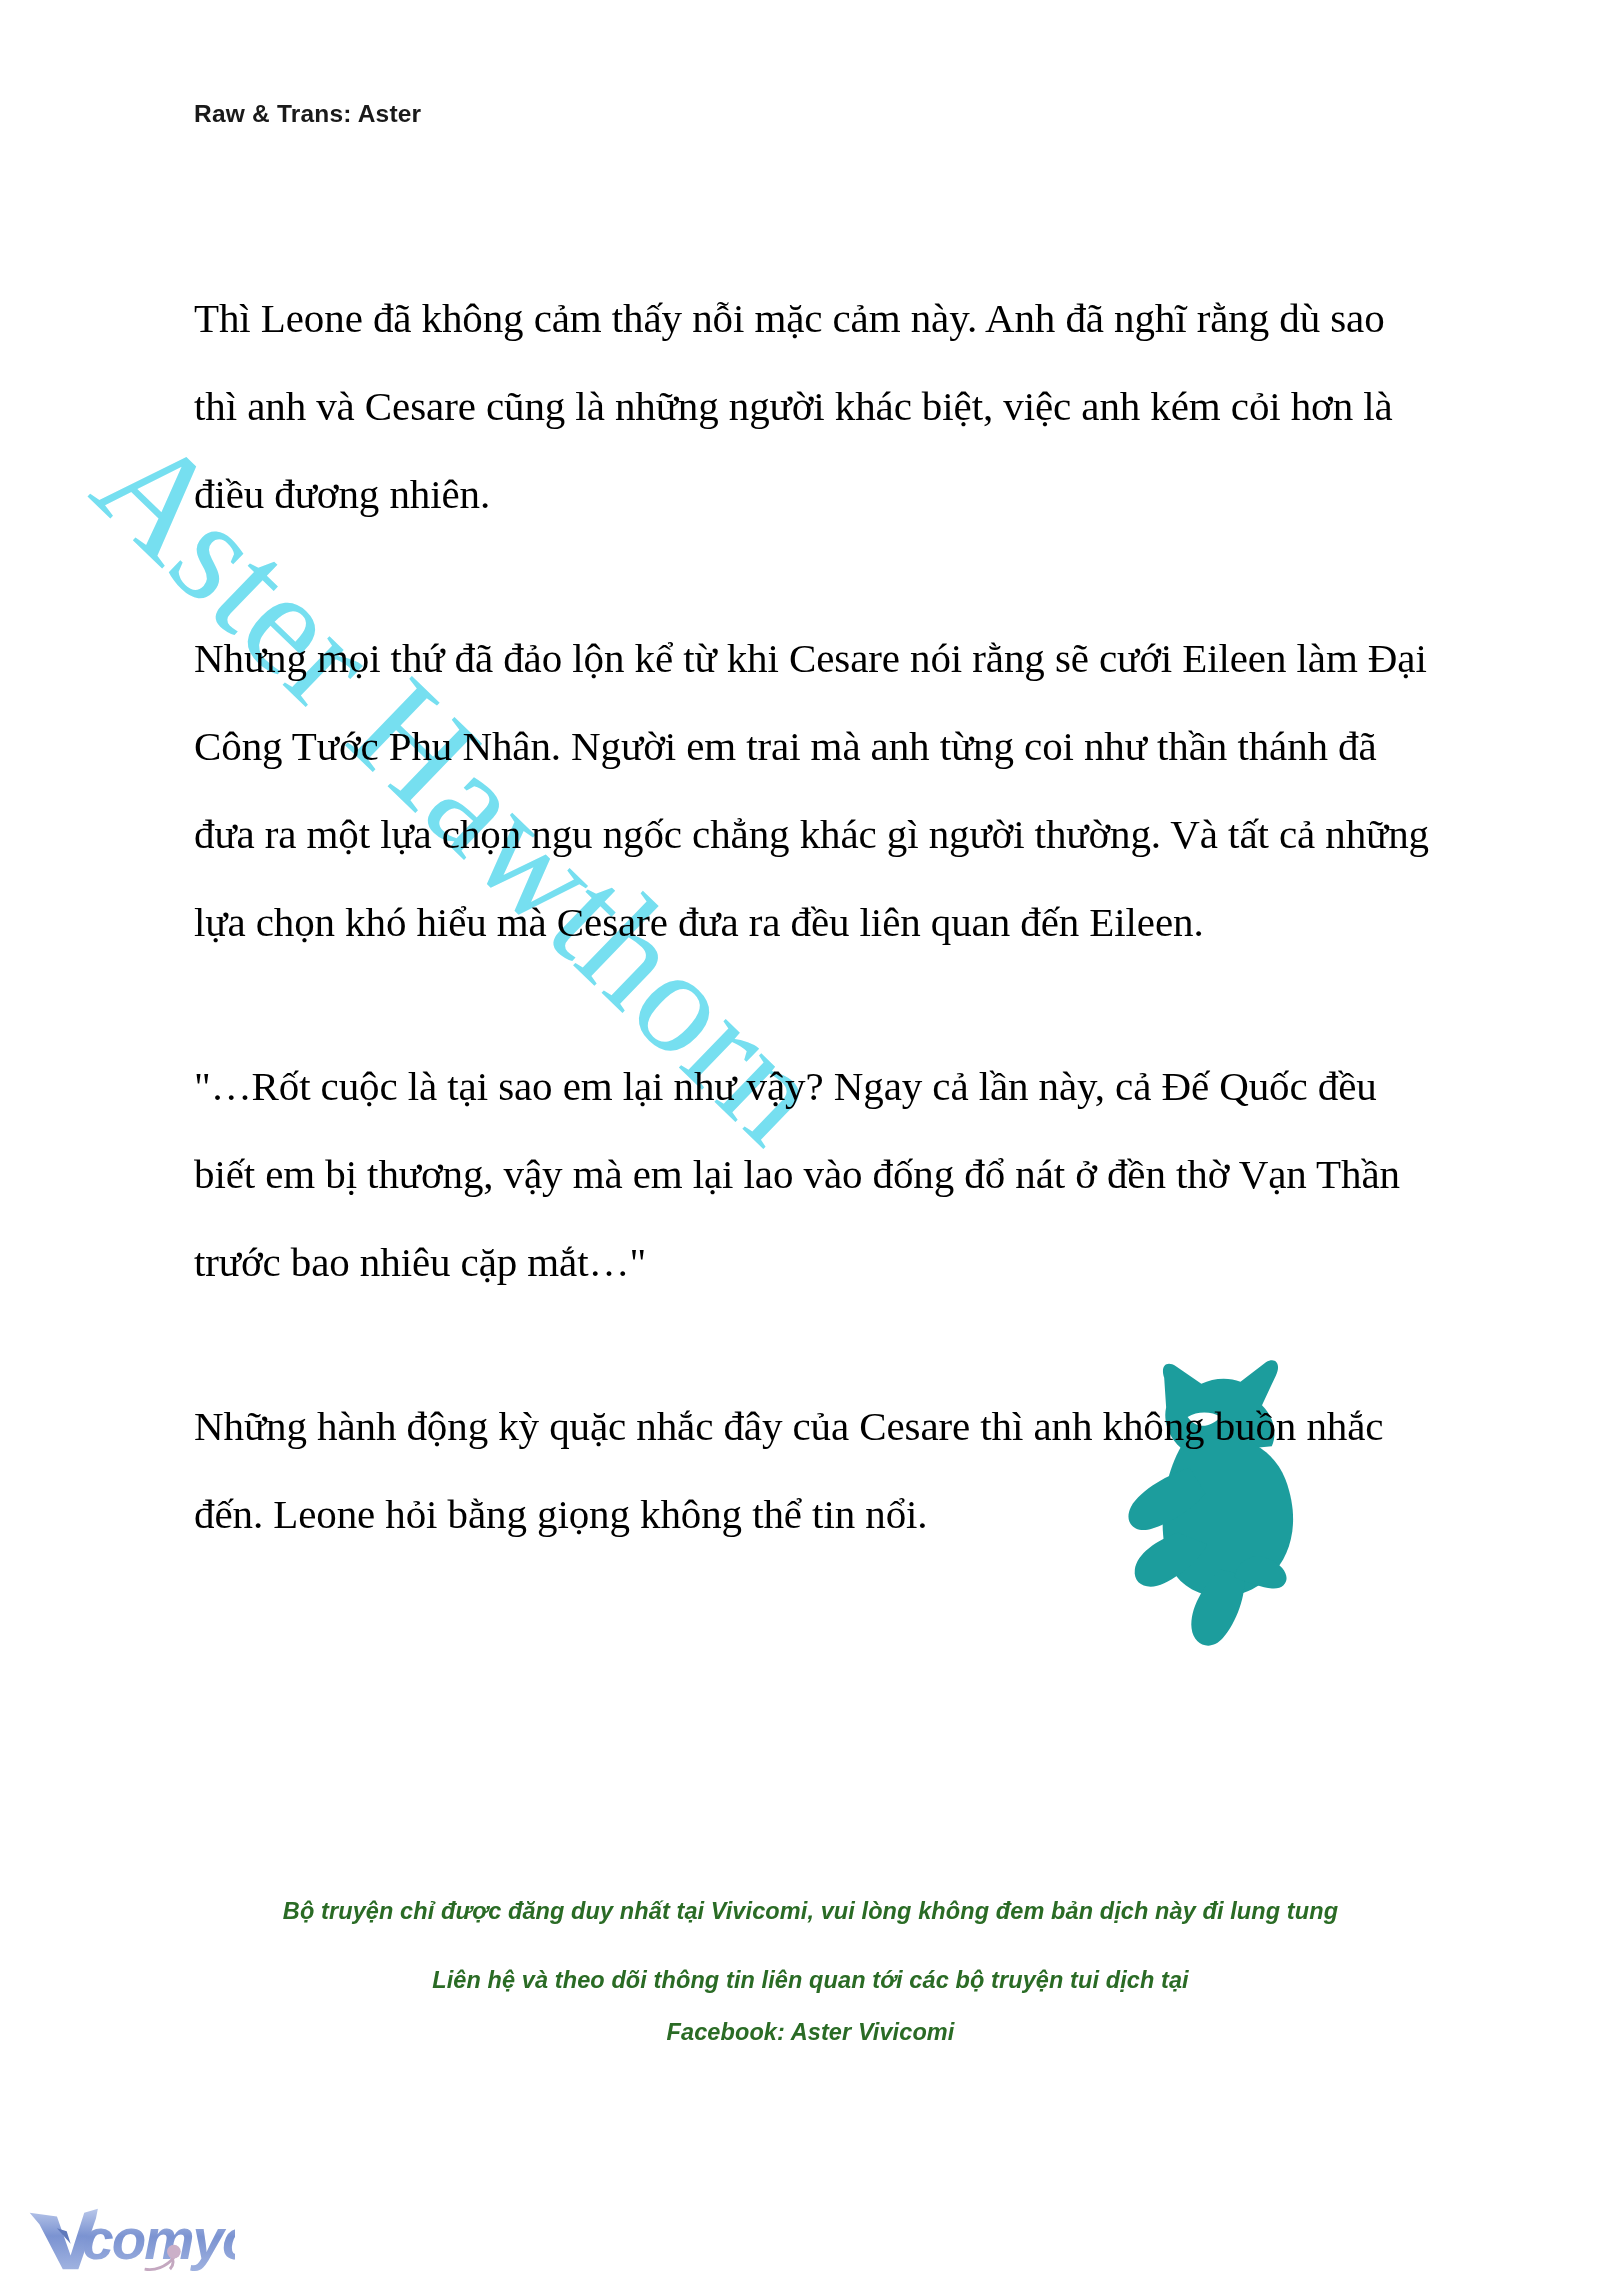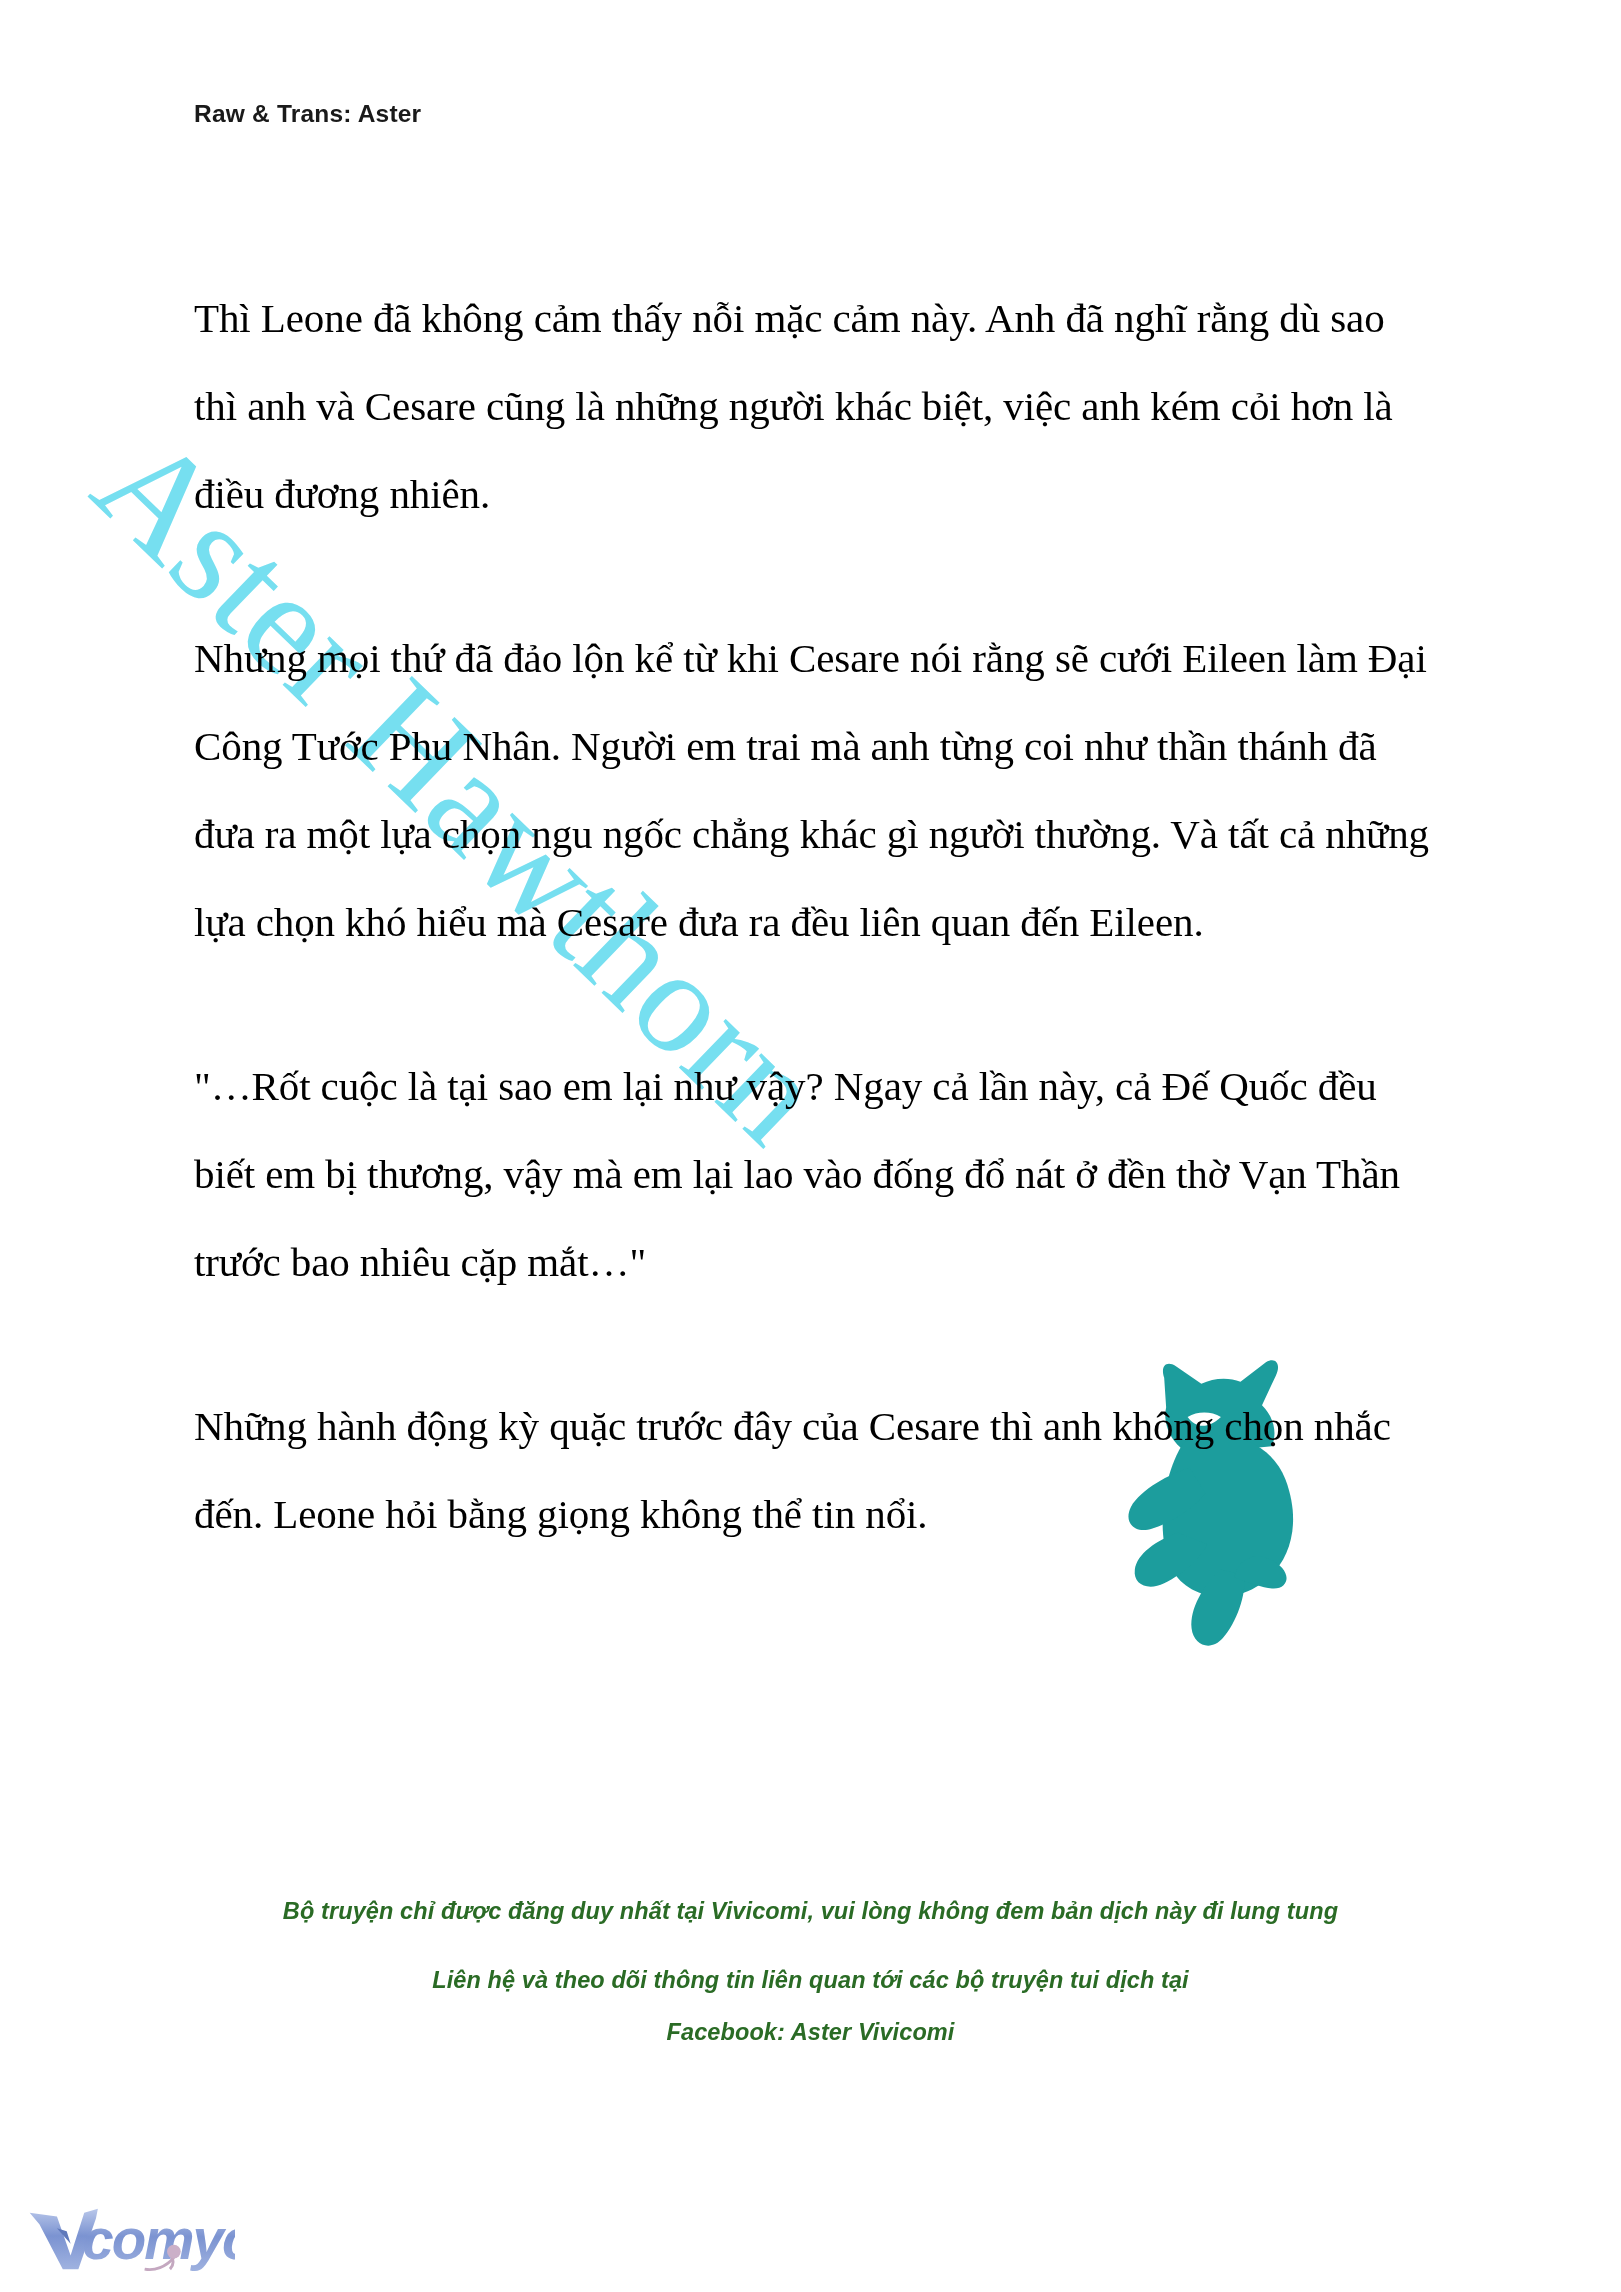--- a/index.html
+++ b/index.html
@@ -156,21 +156,21 @@
       </g>
 
       <path d="M62 58 C72 52 86 52 96 58 C84 70 70 70 62 58 Z" fill="#ffffff"></path>
     </svg>
   </div>
 
   <div class="body-col">
     <p class="para">Thì Leone đã không cảm thấy nỗi mặc cảm này. Anh đã nghĩ rằng dù sao thì anh và Cesare cũng là những người khác biệt, việc anh kém cỏi hơn là điều đương nhiên.</p>
     <p class="para">Nhưng mọi thứ đã đảo lộn kể từ khi Cesare nói rằng sẽ cưới Eileen làm Đại Công Tước Phu Nhân. Người em trai mà anh từng coi như thần thánh đã đưa ra một lựa chọn ngu ngốc chẳng khác gì người thường. Và tất cả những lựa chọn khó hiểu mà Cesare đưa ra đều liên quan đến Eileen.</p>
     <p class="para">"…Rốt cuộc là tại sao em lại như vậy? Ngay cả lần này, cả Đế Quốc đều biết em bị thương, vậy mà em lại lao vào đống đổ nát ở đền thờ Vạn Thần trước bao nhiêu cặp mắt…"</p>
-    <p class="para">Những hành động kỳ quặc trước đây của Cesare thì anh không chọn nhắc đến. Leone hỏi bằng giọng không thể tin nổi.</p>
+    <p class="para">Những hành động kỳ quặc nhắc đây của Cesare thì anh không buồn nhắc đến. Leone hỏi bằng giọng không thể tin nổi.</p>
   </div>
 
   <div class="footer-credits">
     <div class="credit-line l1">Bộ truyện chỉ được đăng duy nhất tại Vivicomi, vui lòng không đem bản dịch này đi lung tung</div>
     <div class="credit-line l2">Liên hệ và theo dõi thông tin liên quan tới các bộ truyện tui dịch tại</div>
     <div class="credit-line l3">Facebook: Aster Vivicomi</div>
   </div>
 
   <div class="site-logo">
     <svg width="208" height="76" viewBox="0 0 212 78" xmlns="http://www.w3.org/2000/svg">

